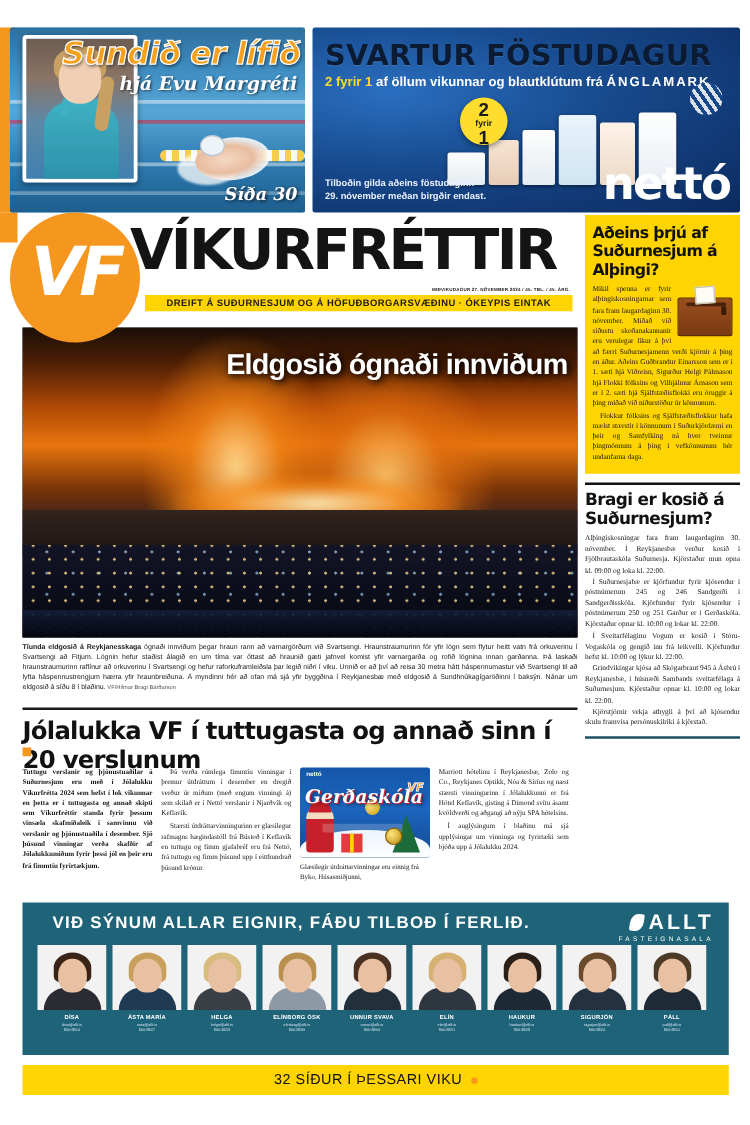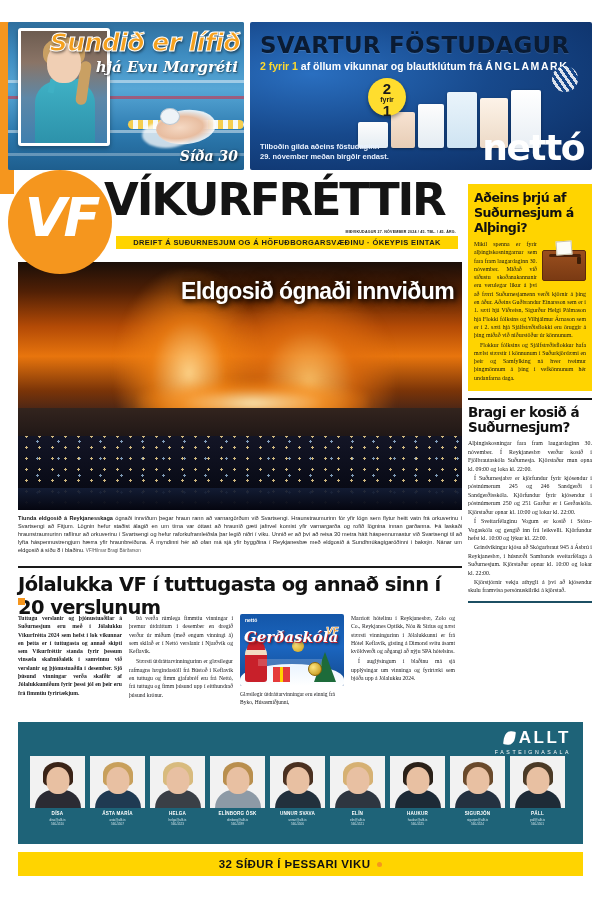--- a/index.html
+++ b/index.html
@@ -173,21 +173,21 @@
     font-style:italic; font-weight:bold; font-size:15px; color:#ffffff;
     text-shadow:1px 1px 0 #c8202a, 2px 2px 3px rgba(0,0,0,.5); }
   .jol-img .pic .vfmark { position:absolute; right:5px; top:12px; font-family:"DejaVu Sans",sans-serif;
     font-weight:bold; font-style:italic; font-size:9px; color:#f5961e; -webkit-text-stroke:.6px #fff; }
   .jol-img .pic .netto-tag { position:absolute; left:5px; top:3px; font-size:5px; font-weight:bold; color:#fff; }
   .jol-img .pic .strip { position:absolute; left:18px; top:45px; width:64px; height:7px; background:rgba(255,255,255,.2); }
   .jol-img .cap { margin-top:4px; font-family:"Liberation Serif",serif; font-size:5.5px;
     line-height:8px; color:#17171a; }
 
   
-  .side { position:absolute; left:468px; top:184px; width:124px; }
+  .side { position:absolute; left:468px; top:172px; width:124px; }
   .side-box { background:#ffd400; padding:6px 6px 8px 6px; }
   .side-h { font-family:"DejaVu Sans",sans-serif; font-weight:bold; font-size:12.6px;
     line-height:15px; letter-spacing:-.5px; color:#111; margin-bottom:5px; }
   .side-body { font-family:"Liberation Serif",serif; font-size:5.9px; line-height:8.3px;
     color:#151515; text-align:justify; }
   .side-body p { margin-bottom:1px; }
   .side-body p.ind { text-indent:6px; }
   .ballot { float:right; width:44px; height:40px; margin:1px 0 2px 5px; position:relative; }
   .ballot .box { position:absolute; left:0; bottom:0; width:44px; height:31px;
     background:linear-gradient(180deg,#9a4f1e,#7a3a13); border:1px solid #5c2a0c; border-radius:2px; }
@@ -223,21 +223,21 @@
     width:30px; height:24px; border-radius:50% 50% 20% 20%; }
   .agent .ph .shoulders { position:absolute; left:50%; bottom:0; transform:translateX(-50%);
     width:46px; height:18px; border-radius:22px 22px 0 0; }
   .agent .nm { font-size:4.6px; font-weight:bold; color:#ffffff; margin-top:3px; letter-spacing:.2px; }
   .agent .em { font-size:3.1px; color:#cfe3ea; margin-top:1.5px; }
   .agent .tl { font-size:3.1px; color:#cfe3ea; margin-top:.5px; }
 
   
   .bottombar { position:absolute; left:18px; top:852px; width:565px; height:24px; background:#ffd400;
     display:flex; align-items:center; justify-content:center; gap:7px; }
-  .bottombar .t { font-size:11.5px; font-weight:bold; letter-spacing:.4px; color:#111; }
+  .bottombar .t { font-size:11.5px; font-weight:normal; letter-spacing:.4px; color:#111; }
   .bottombar .dot { width:5px; height:5px; background:#f5961e; border-radius:50%; }
 
   
   .rail { position:absolute; left:0; top:22px; width:12px; height:148px; background:#f5961e; }
   .rail2 { position:absolute; left:0; top:170px; width:14px; height:24px; background:#f5961e; }
 </style>
 </head>
 <body>
 
 <div class="page">
@@ -374,20 +374,21 @@
       <p>Alþingiskosningar fara fram laugardaginn 30. nóvember. Í Reykjanesbæ verður kosið í Fjölbrautaskóla Suðurnesja. Kjörstaður mun opna kl. 09:00 og loka kl. 22:00.</p>
       <p class="ind">Í Suðurnesjabæ er kjörfundur fyrir kjósendur í póstnúmerum 245 og 246 Sandgerði í Sandgerðisskóla. Kjörfundur fyrir kjósendur í póstnúmerum 250 og 251 Garður er í Gerðaskóla. Kjörstaður opnar kl. 10:00 og lokar kl. 22:00.</p>
       <p class="ind">Í Sveitarfélaginu Vogum er kosið í Stóru-Vogaskóla og gengið inn frá leikvelli. Kjörfundur hefst kl. 10:00 og lýkur kl. 22:00.</p>
       <p class="ind">Grindvíkingar kjósa að Skógarbraut 945 á Ásbrú í Reykjanesbæ, í húsnæði Sambands sveitarfélaga á Suðurnesjum. Kjörstaður opnar kl. 10:00 og lokar kl. 22:00.</p>
       <p class="ind">Kjörstjórnir vekja athygli á því að kjósendur skulu framvísa persónuskilríki á kjörstað.</p>
     </div>
     <div class="side-bottomrule"></div>
   </div>
 
   <div class="alltad">
+    <div class="allt-head">VIÐ SÝNUM ALLAR EIGNIR, FÁÐU TILBOÐ Í FERLIÐ.</div>
     <div class="allt-logo">
       <div><span class="mark"></span><span class="name">ALLT</span></div>
       <div class="sub">FASTEIGNASALA</div>
     </div>
     <div class="agents" id="agents">
         <div class="agent">
           <div class="ph">
             <div class="shoulders" style="background:#2b2b33"></div>
             <div class="hair" style="background:#3a2317"></div>
             <div class="head"></div>

